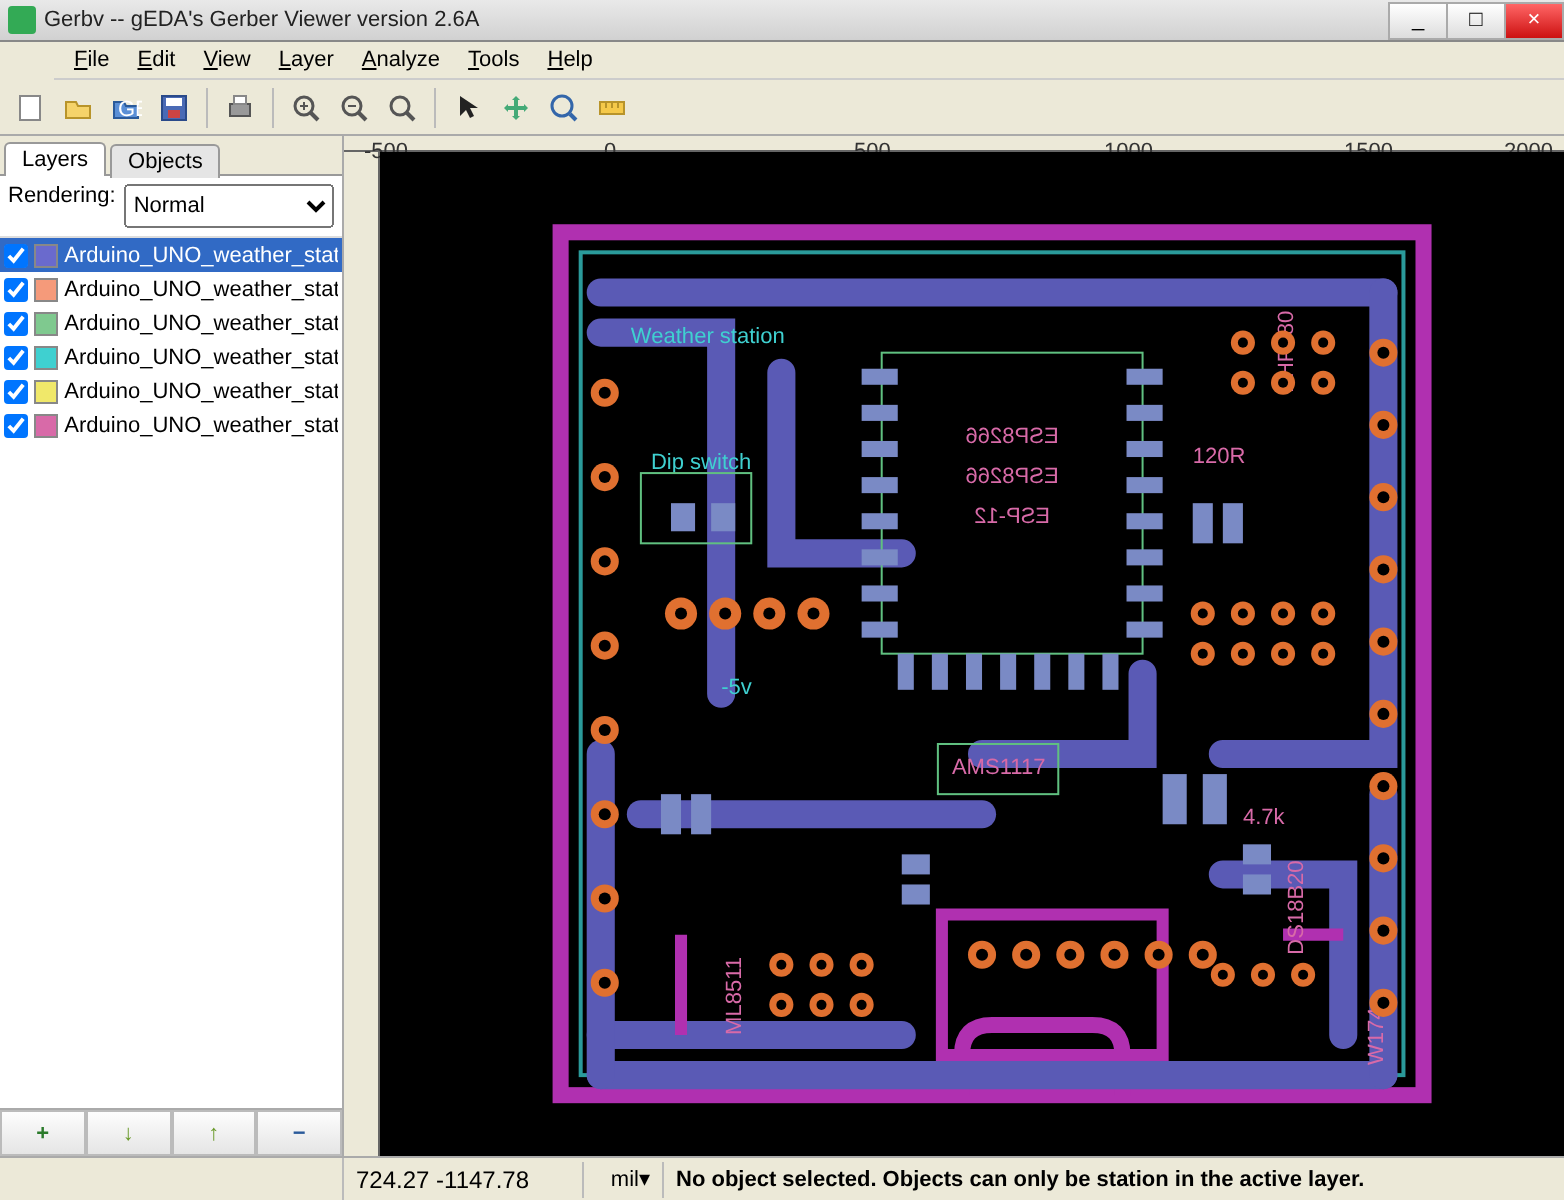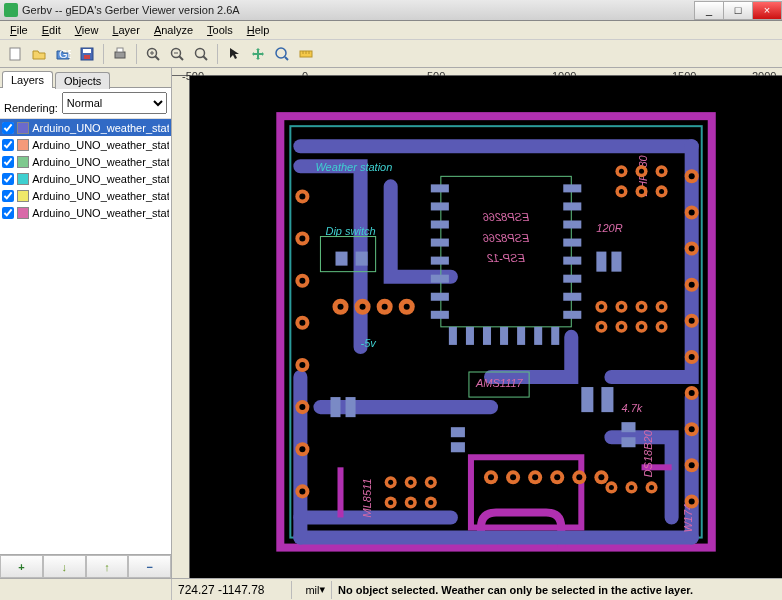--- a/index.html
+++ b/index.html
@@ -4,45 +4,45 @@
 <style>
 * { box-sizing: border-box; margin: 0; padding: 0; font-family: "Segoe UI", Tahoma, sans-serif; font-size: 11px; }
 body { background: #ece9d8; width: 782px; height: 600px; overflow: hidden; display: flex; flex-direction: column; }
 .titlebar { height: 21px; background: linear-gradient(#e9e9e9,#d1d1d1); display: flex; align-items: center; justify-content: space-between; border-bottom: 1px solid #888; }
 .titlebar-left { display: flex; align-items: center; gap: 4px; padding-left: 4px; }
 .title-icon { width: 14px; height: 14px; background: #3a5; border-radius: 2px; }
 .title-text { color: #222; }
 .window-buttons { display: flex; }
 .winbtn { width: 30px; height: 19px; display: flex; align-items: center; justify-content: center; border: 1px solid #aaa; background: linear-gradient(#fff,#ddd); margin-left: -1px; }
 .winbtn.close { background: linear-gradient(#f66,#c11); color: #fff; }
-.menubar { height: 19px; display: flex; align-items: center; padding: 0 4px; gap: 2px; background: #ece9d8; border-bottom: 1px solid #ccc; }
+.menubar { height: 19px; display: flex; align-items: center; padding: 0 4px; gap: 2px; background: #ece9d8; border-bottom: 1px solid #ccc; margin-left: 27px; }
 .menu-item { padding: 1px 6px; cursor: default; }
 .menu-item span { text-decoration: underline; }
 .toolbar { height: 28px; display: flex; align-items: center; padding: 0 4px; gap: 2px; background: #ece9d8; border-bottom: 1px solid #aaa; }
 .tbtn { width: 22px; height: 22px; display: flex; align-items: center; justify-content: center; border: 1px solid transparent; }
 .tsep { width: 1px; height: 20px; background: #bbb; margin: 0 3px; }
 .main { flex: 1; display: flex; min-height: 0; }
 .sidebar { width: 172px; display: flex; flex-direction: column; background: #fff; border-right: 1px solid #aaa; }
 .tabs { height: 20px; display: flex; padding: 2px 2px 0 2px; background: #ece9d8; border-bottom: 1px solid #999; }
 .tab { padding: 2px 8px; border: 1px solid #999; border-bottom: none; background: #fff; margin-right: 2px; border-radius: 3px 3px 0 0; position: relative; top: 1px; }
 .tab.inactive { background: #e5e5e5; top: 2px; }
-.rendering { display: flex; align-items: flex-end; gap: 4px; padding: 4px 4px; border-bottom: 1px solid #ddd; }
+.rendering { display: flex; align-items: flex-start; gap: 4px; padding: 4px 4px; border-bottom: 1px solid #ddd; }
 .rendering select { flex: 1; font-size: 11px; height: 22px; }
 .layerlist { flex: 1; overflow: auto; background: #fff; }
 .layer-row { display: flex; align-items: center; height: 17px; padding: 0 2px; gap: 3px; }
 .layer-row.selected { background: #316ac5; color: #fff; }
 .layer-row input[type=checkbox] { width: 12px; height: 12px; }
 .swatch { width: 14px; height: 12px; border: 1px solid #888; }
 .layer-name { white-space: nowrap; overflow: hidden; }
 .sidebar-btns { height: 24px; display: flex; border-top: 1px solid #aaa; }
 .sbtn { flex: 1; display: flex; align-items: center; justify-content: center; border: 1px solid #bbb; background: linear-gradient(#fdfdfd,#e5e5e5); }
 .viewer { flex: 1; display: flex; flex-direction: column; background: #000; position: relative; }
 .ruler-h { height: 18px; background: #ece9d8; border-bottom: 1px solid #666; position: relative; font-size: 9px; color: #333; }
 .ruler-h span { position: absolute; top: 2px; }
-.canvas-wrap { flex: 1; display: flex; font-style: italic; }
+.canvas-wrap { flex: 1; display: flex; }
 .ruler-v { width: 18px; background: #ece9d8; border-right: 1px solid #666; }
 .pcb-canvas { flex: 1; background: #000; position: relative; overflow: hidden; }
 .statusbar { height: 22px; display: flex; align-items: center; background: #ece9d8; border-top: 1px solid #aaa; }
 .status-cell { padding: 0 6px; border-right: 1px solid #bbb; height: 18px; display: flex; align-items: center; }
 .status-cell.coord { width: 120px; font-size: 12px; }
 .status-cell.unit { width: 40px; display: flex; justify-content: flex-end; }
 .status-cell.msg { flex: 1; border-right: none; font-weight: bold; }
 svg { display: block; }
 </style>
 </head>
@@ -429,14 +429,14 @@
   </div>
 </div>
 
 <div class="statusbar">
   <div style="width:172px;border-right:1px solid #bbb;height:100%"></div>
   <div class="status-cell coord">724.27 -1147.78</div>
   <div class="status-cell unit">
       <span>mil</span>
       <span>▾</span>
     </div>
-  <div class="status-cell msg">No object selected. Weather can only be selected in the active layer.</div>
+  <div class="status-cell msg">No object selected. Objects can only be station in the active layer.</div>
 </div>
 
 </body></html>

